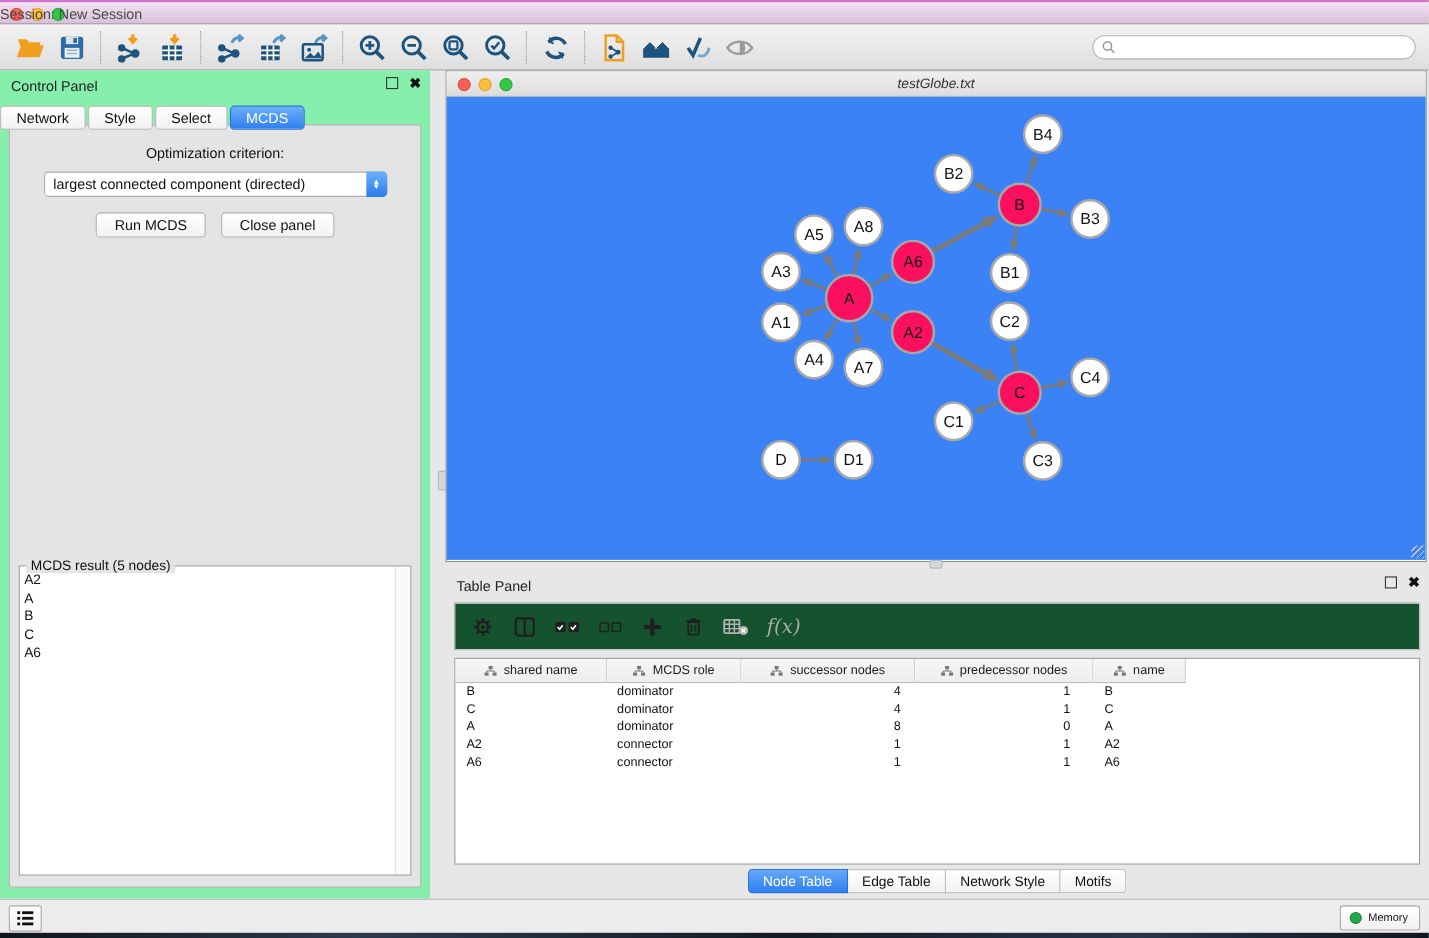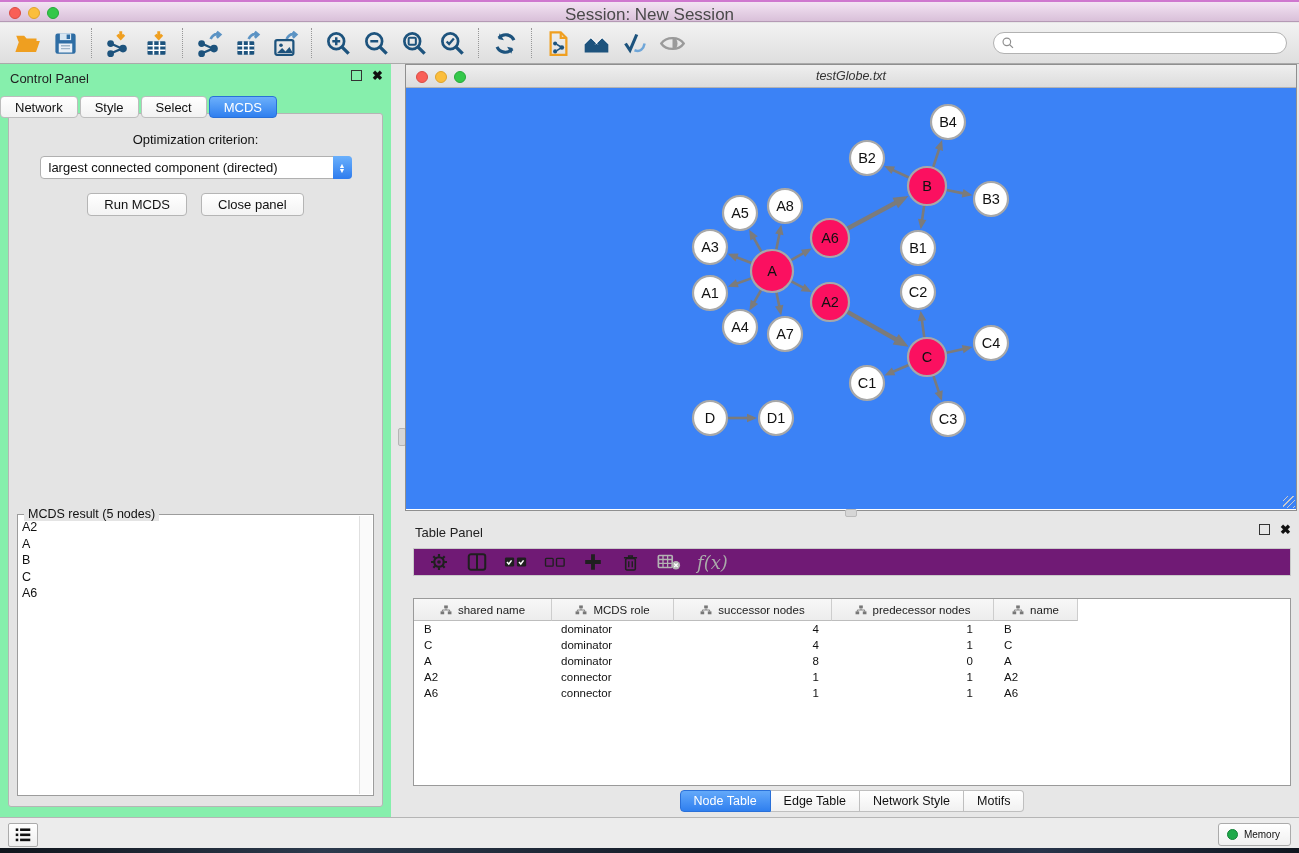--- a/index.html
+++ b/index.html
@@ -4,22 +4,22 @@
 <style>
   * { margin:0; padding:0; box-sizing:border-box; }
   html,body { width:1299px; height:853px; overflow:hidden;
     font-family:"Liberation Sans", sans-serif; background:#e7e7e7; }
   .screen { position:relative; width:1299px; height:853px; }
 
   
   .titlebar { position:absolute; left:0; top:0; width:1299px; height:22px;
     background:linear-gradient(#f3e3f3,#d9c0d9); border-top:2px solid #cf77cf;
     border-bottom:1px solid #b59ab5; }
-  .titlebar .title { position:absolute; left:0; right:0; top:3px; text-align:center;
-    font-size:17px; color:#4a4a4a; }
+  .titlebar .title { position:absolute; left:0; right:0; top:3px; text-align:left;
+    font-size:13px; color:#4a4a4a; }
   .lights { position:absolute; left:9px; top:5px; display:flex; gap:7px; }
   .light { width:12px; height:12px; border-radius:50%; }
   .light.red { background:#f95f57; border:1px solid #d94c44; }
   .light.yellow { background:#fbbe3c; border:1px solid #dfa32b; }
   .light.green { background:#34c84a; border:1px solid #27a93a; }
 
   
   .toolbar { position:absolute; left:0; top:23px; width:1299px; height:41px;
     background:linear-gradient(#f2f2f2,#dedede); border-bottom:1px solid #aaa;
     display:flex; align-items:center; padding:0 8px; }
@@ -81,22 +81,22 @@
   .resize-grip { position:absolute; right:1px; bottom:1px; width:12px; height:12px;
     background:repeating-linear-gradient(135deg, transparent 0 3px, #c9c9c9 3px 4px); }
 
   .h-splitter-handle { position:absolute; left:845px; top:509px; width:12px; height:8px;
     background:#d6d6d6; border:1px solid #bbb; border-radius:2px; }
 
   
   .table-panel { position:absolute; left:405px; top:518px; width:894px; height:299px; }
   .tp-header { position:relative; height:26px; }
   .tp-title { position:absolute; left:10px; top:7px; font-size:13px; color:#222; }
-  .tp-toolbar { position:absolute; left:8px; right:8px; top:30px; height:28px;
-    background:#701a75; border:1px solid #c9c9c9; display:flex; align-items:center;
+  .tp-toolbar { position:absolute; left:8px; right:8px; top:30px; height:43px;
+    background:#14532d; border:1px solid #c9c9c9; display:flex; align-items:center;
     gap:16px; padding:0 14px; }
   .tp-tbtn { background:none; border:none; display:flex; align-items:center; cursor:pointer; }
   .fx-label { font-family:"DejaVu Serif", serif; font-style:italic; font-size:18px; color:#aaa; }
   .tbl { position:absolute; left:8px; right:8px; top:80px; height:188px; background:#fff;
     border:1px solid #9a9a9a; overflow:hidden; }
   .tbl-header { display:flex; height:22px; }
   .tbl-hcell { background:linear-gradient(#f7f7f7,#ededed); border-right:1px solid #cdcdcd;
     border-bottom:1px solid #bdbdbd; display:flex; align-items:center; justify-content:center;
     gap:6px; font-size:11.5px; color:#1a1a1a; cursor:pointer; }
   .tbl-row { display:flex; height:16px; font-size:11.5px; color:#111; }

